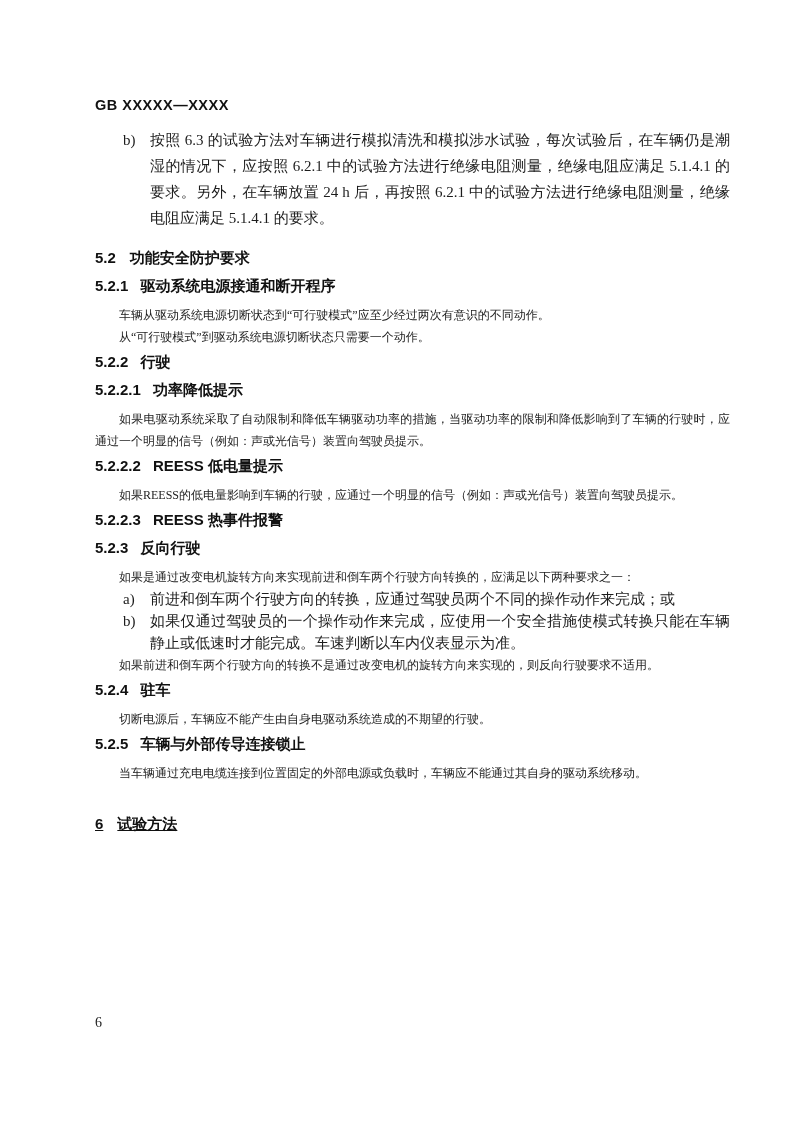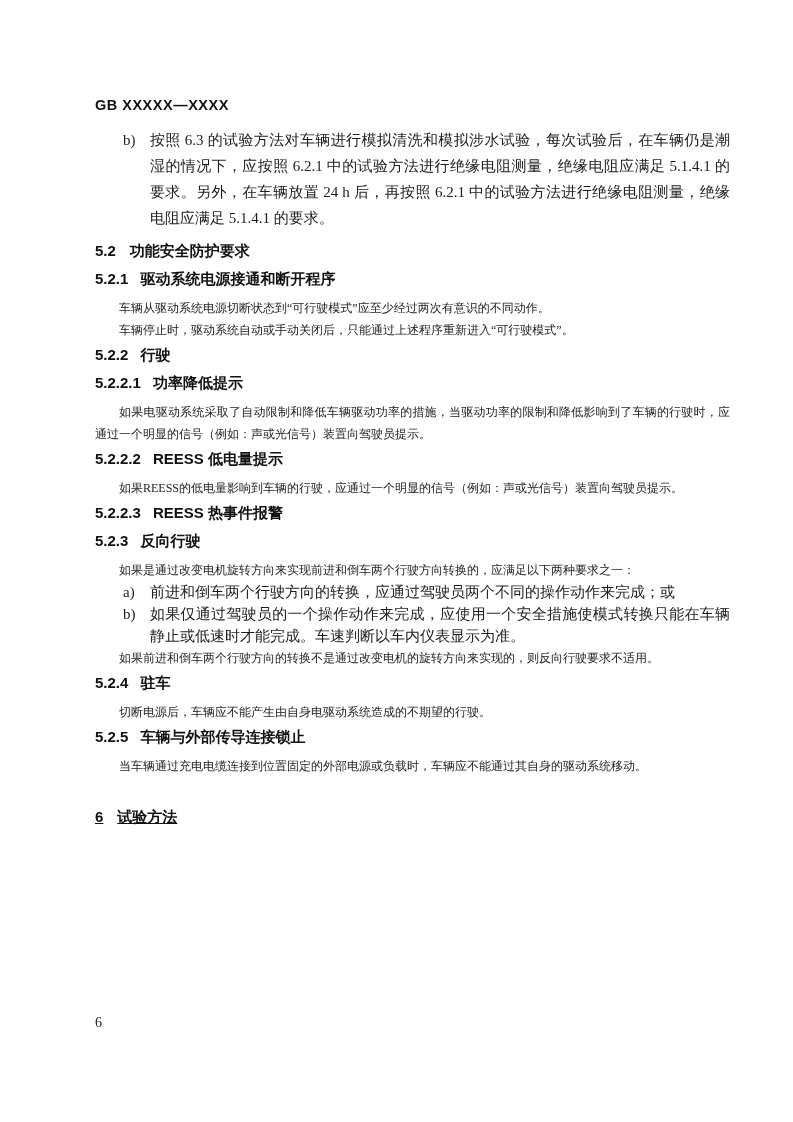--- a/index.html
+++ b/index.html
@@ -54,21 +54,21 @@
   }
   .heading {
     font-family: "Liberation Sans", "DejaVu Sans", sans-serif;
     font-weight: bold;
     font-size: 15px;
     line-height: 20px;
     margin: 4px 0 8px 0;
     color: #111;
     text-align: left;
   }
-  .heading.first-after-list { margin-top: 10px; }
+  .heading.first-after-list { margin-top: 17px; }
   .heading .num { margin-right: 14px; }
   .heading.sub .num { margin-right: 12px; }
   .chapter-heading { margin-top: 30px; text-decoration: underline; }
   .para {
     margin: 0;
     text-indent: 2em;
     font-size: 12px;
     line-height: 22px;
     text-align: justify;
   }
@@ -95,21 +95,21 @@
     </div>
 
     <div class="heading first-after-list">
       <span class="num">5.2</span><span>功能安全防护要求</span>
     </div>
 
     <div class="heading sub">
       <span class="num">5.2.1</span><span>驱动系统电源接通和断开程序</span>
     </div>
     <p class="para">车辆从驱动系统电源切断状态到“可行驶模式”应至少经过两次有意识的不同动作。</p>
-    <p class="para">车辆停止时，驱动系统自动或手动关闭后，只能通过上述程序重新进入“可行驶模式”。</p>
+    <p class="para">从“可行驶模式”到驱动系统电源切断状态只需要一个动作。</p>
 
     <div class="heading sub">
       <span class="num">5.2.2</span><span>行驶</span>
     </div>
 
     <div class="heading sub">
       <span class="num">5.2.2.1</span><span>功率降低提示</span>
     </div>
     <p class="para">如果电驱动系统采取了自动限制和降低车辆驱动功率的措施，当驱动功率的限制和降低影响到了车辆的行驶时，应通过一个明显的信号（例如：声或光信号）装置向驾驶员提示。</p>
 

